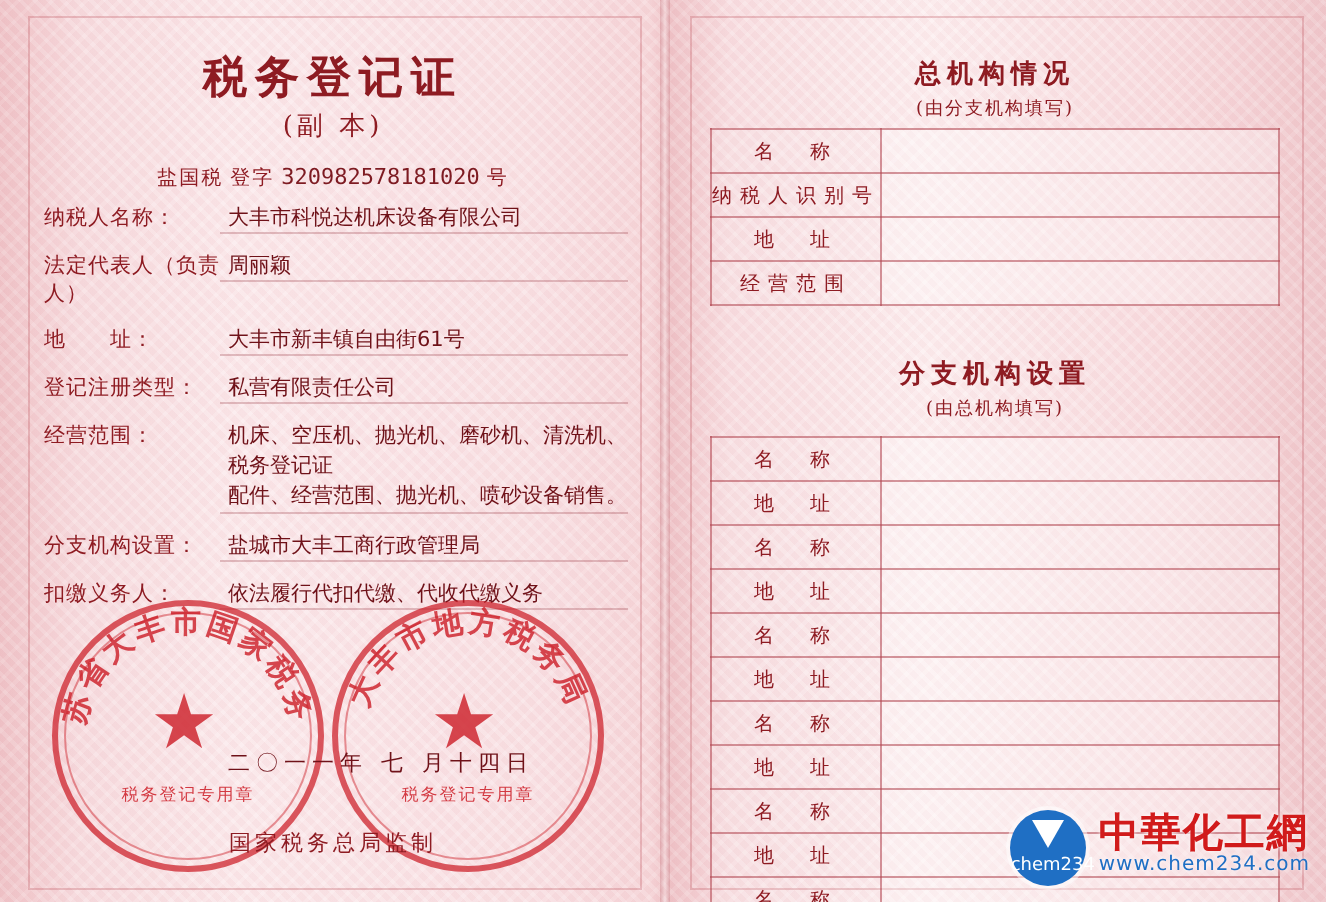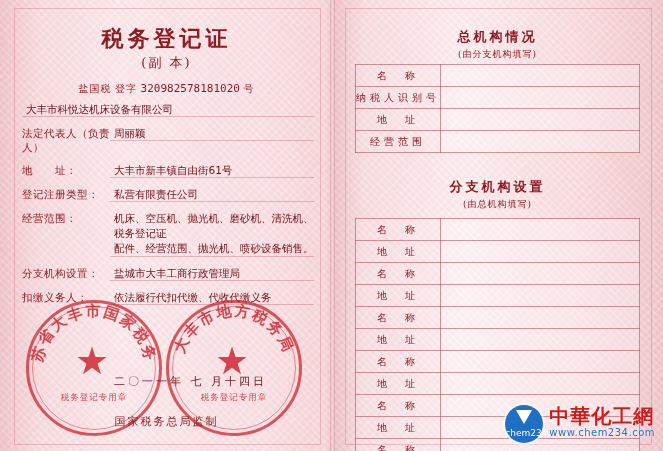--- a/index.html
+++ b/index.html
@@ -158,20 +158,21 @@
 
     <div class="serial-row">
       <span class="sm">盐国税</span>
       <span class="sm">登字</span>
       <span class="num">320982578181020</span>
       <span class="sm">号</span>
     </div>
 
     <div class="fields">
       <div class="frow">
+        <div class="flabel">纳税人名称：</div>
         <div class="fvalue">大丰市科悦达机床设备有限公司</div>
       </div>
       <div class="frow">
         <div class="flabel">法定代表人（负责人）</div>
         <div class="fvalue">周丽颖</div>
       </div>
       <div class="frow">
         <div class="flabel">地　　址：</div>
         <div class="fvalue">大丰市新丰镇自由街61号</div>
       </div>

